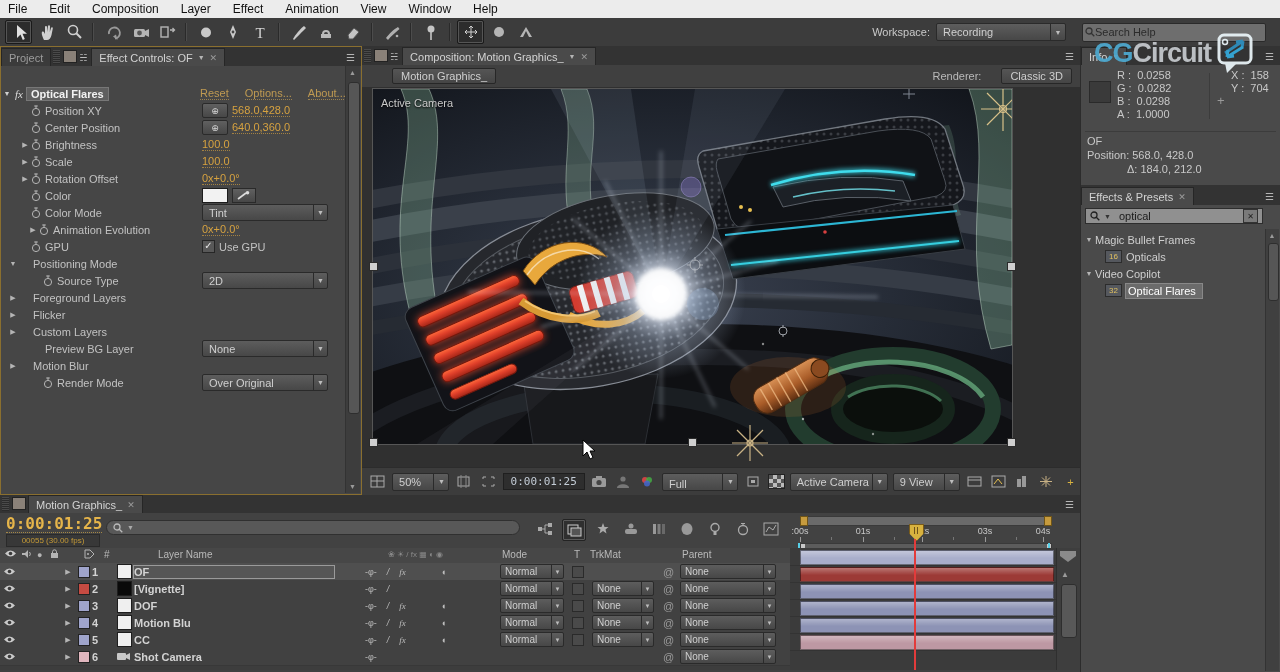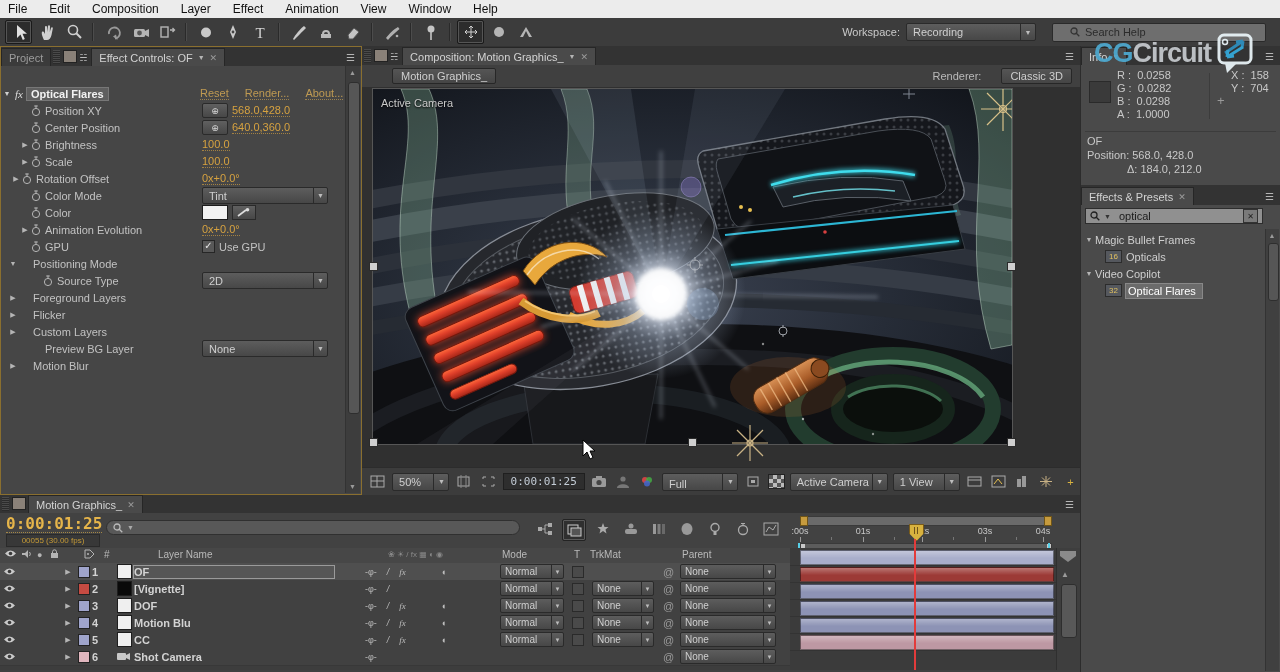--- a/index.html
+++ b/index.html
@@ -13,21 +13,21 @@
     display:flex;align-items:center;}
   .tool{width:25px;height:22px;display:flex;align-items:center;justify-content:center;margin:0 1px;border-radius:2px;}
   .tool.active{background:#2c2c2c;border:1px solid #1a1a1a;box-shadow:inset 0 0 0 1px #555;}
   .tsep{width:1px;height:18px;background:#2a2a2a;border-right:1px solid #4c4c4c;margin:0 5px;}
   .wslabel{color:#c9c9c9;font-size:11px;margin:0 6px 0 auto;}
   .ddl{height:16px;background:linear-gradient(#5d5d5d,#474747);border:1px solid #2a2a2a;border-radius:2px;
     color:#cfcfcf;font-size:11px;display:inline-flex;align-items:center;}
   .ddl .txt{padding:0 6px;white-space:nowrap;overflow:hidden;}
   .ddl .arr{width:14px;align-self:stretch;border-left:1px solid #2a2a2a;display:flex;align-items:center;justify-content:center;color:#bdbdbd;font-size:7px;}
   #searchhelp{width:178px;height:17px;margin:0 14px 0 16px;background:#6e6e6e;border:1px solid #2a2a2a;border-radius:2px;
-    display:flex;align-items:center;gap:5px;padding:0 17px;color:#2b2b2b;font-size:11px;}
+    display:flex;align-items:center;padding:0 2px;color:#2b2b2b;font-size:11px;}
   
   .tabbar{position:absolute;left:0;top:0;right:0;height:19px;background:#333333;display:flex;align-items:flex-end;}
   .grip{width:7px;height:14px;margin:0 3px 2px 2px;background:repeating-linear-gradient(#4a4a4a 0 1px,#2b2b2b 1px 2px);}
   .picon{width:12px;height:11px;background:#8a8178;border:1px solid #222;margin:0 2px 3px 0;}
   .licon{font-size:9px;color:#bbb;margin:0 4px 3px 0;}
   .tab{height:17px;display:flex;align-items:center;gap:5px;padding:0 7px;font-size:11px;color:#9c9c9c;background:#3b3b3b;border:1px solid #262626;border-bottom:none;}
   .tab.active{background:#4a4a4a;color:#d3d3d3;}
   .tab .x{color:#9a9a9a;font-size:9px;}
   .tab .dn{font-size:7px;color:#b5b5b5;}
   .pmenu{margin-left:auto;margin-bottom:3px;margin-right:5px;color:#b5b5b5;font-size:10px;letter-spacing:1px;}
@@ -272,21 +272,21 @@
       </div>
       <div class="pmenu">☰</div>
     </div>
     <div id="ecrows">
         <div class="erow">
           <span class="tri" style="color:#cfcfcf">▼</span>
           <span style="font-style:italic;font-family:serif;color:#ddd;margin:0 3px">fx</span>
           <span class="fxhead">Optical Flares</span>
           <span style="position: absolute; left: 198px; display: flex; gap: 16px;">
             <span class="elink">Reset</span>
-            <span class="elink">Render...</span>
+            <span class="elink">Options...</span>
             <span class="elink">About...</span>
           </span>
         </div>
         <div class="erow" style="padding-left: 18px;">
           <span class="tri"></span>
           <span style="margin: 0px 4px 0px 1px;">
             <svg width="10" height="12" viewBox="0 0 10 12">
               <circle cx="5" cy="7" r="3.6" fill="none" stroke="#b5b5b5" stroke-width="1"></circle>
               <line x1="5" y1="0.5" x2="5" y2="3" stroke="#b5b5b5"></line>
               <line x1="3.2" y1="1" x2="6.8" y2="1" stroke="#b5b5b5"></line>
@@ -334,49 +334,32 @@
               <circle cx="5" cy="7" r="3.6" fill="none" stroke="#b5b5b5" stroke-width="1"></circle>
               <line x1="5" y1="0.5" x2="5" y2="3" stroke="#b5b5b5"></line>
               <line x1="3.2" y1="1" x2="6.8" y2="1" stroke="#b5b5b5"></line>
             </svg>
           </span>
           <span class="name">Scale</span>
           <span class="eval">
             <span class="yval">100.0</span>
           </span>
         </div>
-        <div class="erow" style="padding-left: 9px;">
+        <div class="erow" style="padding-left: 18px;">
           <span class="tri">▶</span>
           <span style="margin: 0px 4px 0px 1px;">
             <svg width="10" height="12" viewBox="0 0 10 12">
               <circle cx="5" cy="7" r="3.6" fill="none" stroke="#b5b5b5" stroke-width="1"></circle>
               <line x1="5" y1="0.5" x2="5" y2="3" stroke="#b5b5b5"></line>
               <line x1="3.2" y1="1" x2="6.8" y2="1" stroke="#b5b5b5"></line>
             </svg>
           </span>
           <span class="name">Rotation Offset</span>
           <span class="eval">
             <span class="yval">0x+0.0°</span>
-          </span>
-        </div>
-        <div class="erow" style="padding-left: 18px;">
-          <span class="tri"></span>
-          <span style="margin: 0px 4px 0px 1px;">
-            <svg width="10" height="12" viewBox="0 0 10 12">
-              <circle cx="5" cy="7" r="3.6" fill="none" stroke="#b5b5b5" stroke-width="1"></circle>
-              <line x1="5" y1="0.5" x2="5" y2="3" stroke="#b5b5b5"></line>
-              <line x1="3.2" y1="1" x2="6.8" y2="1" stroke="#b5b5b5"></line>
-            </svg>
-          </span>
-          <span class="name">Color Mode</span>
-          <span class="eval">
-            <span class="dd">
-              <span class="txt">Tint</span>
-              <span class="arr">▼</span>
-            </span>
           </span>
         </div>
         <div class="erow" style="padding-left: 18px;">
           <span class="tri"></span>
           <span style="margin: 0px 4px 0px 1px;">
             <svg width="10" height="12" viewBox="0 0 10 12">
               <circle cx="5" cy="7" r="3.6" fill="none" stroke="#b5b5b5" stroke-width="1"></circle>
               <line x1="5" y1="0.5" x2="5" y2="3" stroke="#b5b5b5"></line>
               <line x1="3.2" y1="1" x2="6.8" y2="1" stroke="#b5b5b5"></line>
             </svg>
@@ -386,20 +369,37 @@
             <span class="swatch"></span>
             <span class="eyedrop">
               <svg width="14" height="9" viewBox="0 0 14 9">
                 <line x1="1" y1="8" x2="9" y2="2" stroke="#ddd" stroke-width="1.6"></line>
                 <circle cx="10.5" cy="1.8" r="1.8" fill="#ddd"></circle>
               </svg>
             </span>
           </span>
         </div>
         <div class="erow" style="padding-left: 18px;">
+          <span class="tri"></span>
+          <span style="margin: 0px 4px 0px 1px;">
+            <svg width="10" height="12" viewBox="0 0 10 12">
+              <circle cx="5" cy="7" r="3.6" fill="none" stroke="#b5b5b5" stroke-width="1"></circle>
+              <line x1="5" y1="0.5" x2="5" y2="3" stroke="#b5b5b5"></line>
+              <line x1="3.2" y1="1" x2="6.8" y2="1" stroke="#b5b5b5"></line>
+            </svg>
+          </span>
+          <span class="name">Color Mode</span>
+          <span class="eval">
+            <span class="dd">
+              <span class="txt">Tint</span>
+              <span class="arr">▼</span>
+            </span>
+          </span>
+        </div>
+        <div class="erow" style="padding-left: 26px;">
           <span class="tri">▶</span>
           <span style="margin: 0px 4px 0px 1px;">
             <svg width="10" height="12" viewBox="0 0 10 12">
               <circle cx="5" cy="7" r="3.6" fill="none" stroke="#b5b5b5" stroke-width="1"></circle>
               <line x1="5" y1="0.5" x2="5" y2="3" stroke="#b5b5b5"></line>
               <line x1="3.2" y1="1" x2="6.8" y2="1" stroke="#b5b5b5"></line>
             </svg>
           </span>
           <span class="name">Animation Evolution</span>
           <span class="eval">
@@ -466,20 +466,37 @@
             <span class="dd">
               <span class="txt">None</span>
               <span class="arr">▼</span>
             </span>
           </span>
         </div>
         <div class="erow" style="padding-left: 6px;">
           <span class="tri">▶</span>
           <span style="width: 15px;"></span>
           <span class="name">Motion Blur</span>
+        </div>
+        <div class="erow" style="padding-left: 30px;">
+          <span class="tri"></span>
+          <span style="margin: 0px 4px 0px 1px;">
+            <svg width="10" height="12" viewBox="0 0 10 12">
+              <circle cx="5" cy="7" r="3.6" fill="none" stroke="#b5b5b5" stroke-width="1"></circle>
+              <line x1="5" y1="0.5" x2="5" y2="3" stroke="#b5b5b5"></line>
+              <line x1="3.2" y1="1" x2="6.8" y2="1" stroke="#b5b5b5"></line>
+            </svg>
+          </span>
+          <span class="name">Render Mode</span>
+          <span class="eval">
+            <span class="dd">
+              <span class="txt">Over Original</span>
+              <span class="arr">▼</span>
+            </span>
+          </span>
         </div>
       </div>
     <div class="ecsb">
       <div class="sbarr" style="top:0">▲</div>
       <div class="sbthumb" style="top:16px;height:330px"></div>
       <div class="sbarr" style="bottom:0">▼</div>
     </div>
   </div>
 
   <div id="comppanel" class="abs">
@@ -743,21 +760,21 @@
             <rect x="2" y="2" width="10" height="9" fill="none" stroke="#aaa"></rect>
             <rect x="5" y="5" width="4" height="3" fill="#aaa"></rect>
           </svg>
         </div>
         <div class="checker cbicon"></div>
         <div class="ddl" style="width: 96px;">
           <span class="txt" style="flex:1">Active Camera</span>
           <span class="arr">▼</span>
         </div>
         <div class="ddl" style="width: 68px;">
-          <span class="txt" style="flex:1">1 View</span>
+          <span class="txt" style="flex:1">9 View</span>
           <span class="arr">▼</span>
         </div>
         <div class="cbicon">
           <svg width="15" height="13">
             <rect x="1" y="2" width="13" height="9" fill="none" stroke="#aaa"></rect>
             <line x1="1" y1="5" x2="14" y2="5" stroke="#aaa"></line>
           </svg>
         </div>
         <div class="cbicon">
           <svg width="15" height="13">

